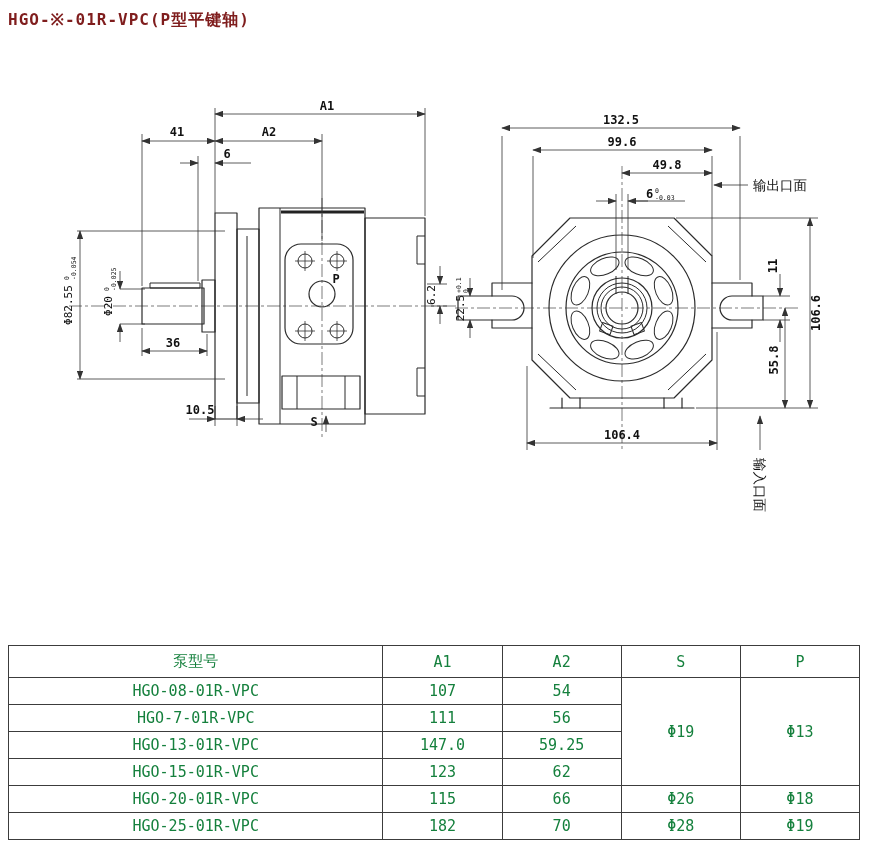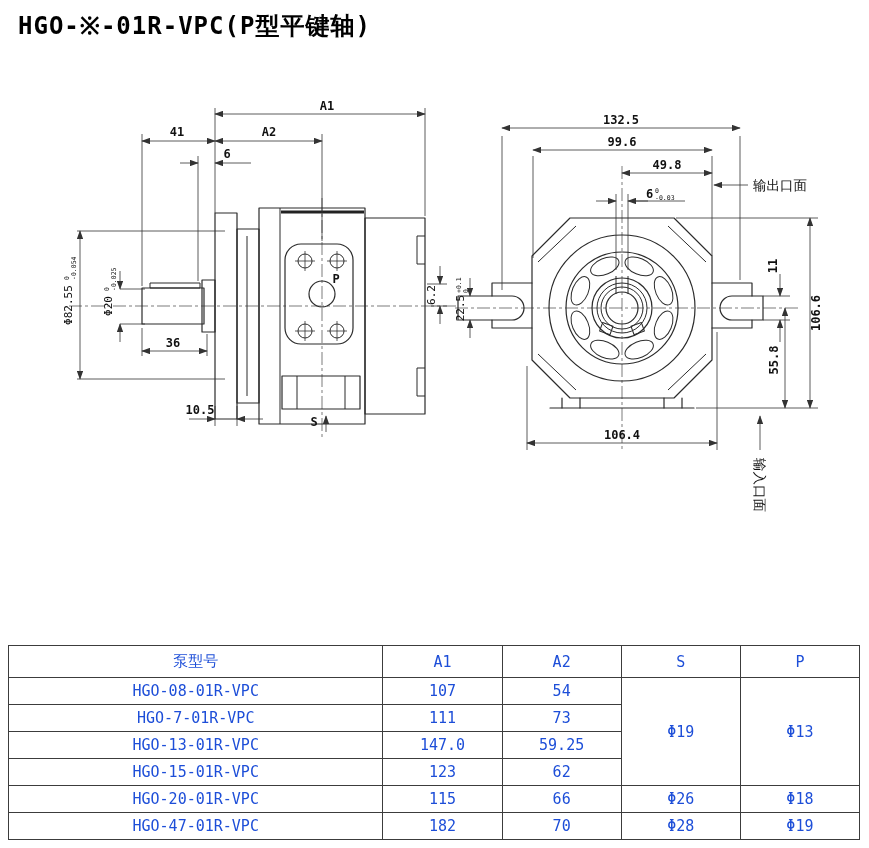--- a/index.html
+++ b/index.html
@@ -1,34 +1,34 @@
 <!DOCTYPE html>
 <html><head>
 <meta charset="utf-8">
 <style>
   html,body{margin:0;padding:0;background:#fff;}
   #page{position:relative;width:869px;height:848px;background:#ffffff;overflow:hidden;
         font-family:"DejaVu Sans",sans-serif;color:#111;}
-  #title{position:absolute;left:18px;top:8px;font-family:"DejaVu Sans Mono",monospace;
-         font-size:24px;font-weight:bold;letter-spacing:1px;color:#000000;}
+  #title{position:absolute;left:8px;top:8px;font-family:"DejaVu Sans Mono",monospace;
+         font-size:16px;font-weight:bold;letter-spacing:1px;color:#7f1d1d;}
   svg{position:absolute;}
   #sideView{left:55px;top:86px;}
   #frontView{left:450px;top:98px;}
   .ln{fill:none;stroke:#2b2b2b;stroke-width:1.2;stroke-linejoin:round;stroke-linecap:round;}
   .ln2{fill:none;stroke:#2b2b2b;stroke-width:1;stroke-linejoin:round;}
   .thick{fill:none;stroke:#222;stroke-width:3;}
   .dim{fill:none;stroke:#333;stroke-width:.8;}
   .cl{fill:none;stroke:#444;stroke-width:.7;stroke-dasharray:13 3 3 3;}
   .dt{font-family:"DejaVu Sans Mono",monospace;font-size:11px;fill:#111;}
   .dtb{font-family:"DejaVu Sans Mono",monospace;font-size:12px;font-weight:bold;fill:#111;}
   .sm{font-family:"DejaVu Sans Mono",monospace;font-size:6.5px;fill:#111;}
   .cjk{font-family:"DejaVu Sans",sans-serif;font-size:13.5px;fill:#111;}
   .mid{text-anchor:middle;}
   #specTable{position:absolute;left:8px;top:645px;width:852px;border-collapse:collapse;
-             table-layout:fixed;font-size:15px;text-align:center;color:#1d4ed8;}
+             table-layout:fixed;font-size:15px;text-align:center;color:#15803d;}
   #specTable th,#specTable td{border:1px solid #3c3c3c;padding:0;height:26px;
              font-weight:normal;font-family:"DejaVu Sans Mono",monospace;}
   #specTable th{height:31px;}
   #specTable .cjkcell{font-family:"DejaVu Sans",sans-serif;}
 </style>
 </head>
 <body>
 
 <div id="page">
 
@@ -263,41 +263,41 @@
     <tr>
       <td>HGO-08-01R-VPC</td>
       <td>107</td>
       <td>54</td>
       <td rowspan="4">Φ19</td>
       <td rowspan="4">Φ13</td>
     </tr>
     <tr>
       <td>HGO-7-01R-VPC</td>
       <td>111</td>
-      <td>73</td>
+      <td>56</td>
     </tr>
     <tr>
       <td>HGO-13-01R-VPC</td>
       <td>147.0</td>
       <td>59.25</td>
     </tr>
     <tr>
       <td>HGO-15-01R-VPC</td>
       <td>123</td>
       <td>62</td>
     </tr>
     <tr>
       <td>HGO-20-01R-VPC</td>
       <td>115</td>
       <td>66</td>
       <td>Φ26</td>
       <td>Φ18</td>
     </tr>
     <tr>
-      <td>HGO-47-01R-VPC</td>
+      <td>HGO-25-01R-VPC</td>
       <td>182</td>
       <td>70</td>
       <td>Φ28</td>
       <td>Φ19</td>
     </tr>
   </tbody>
     </table>
 
 </div>
 

